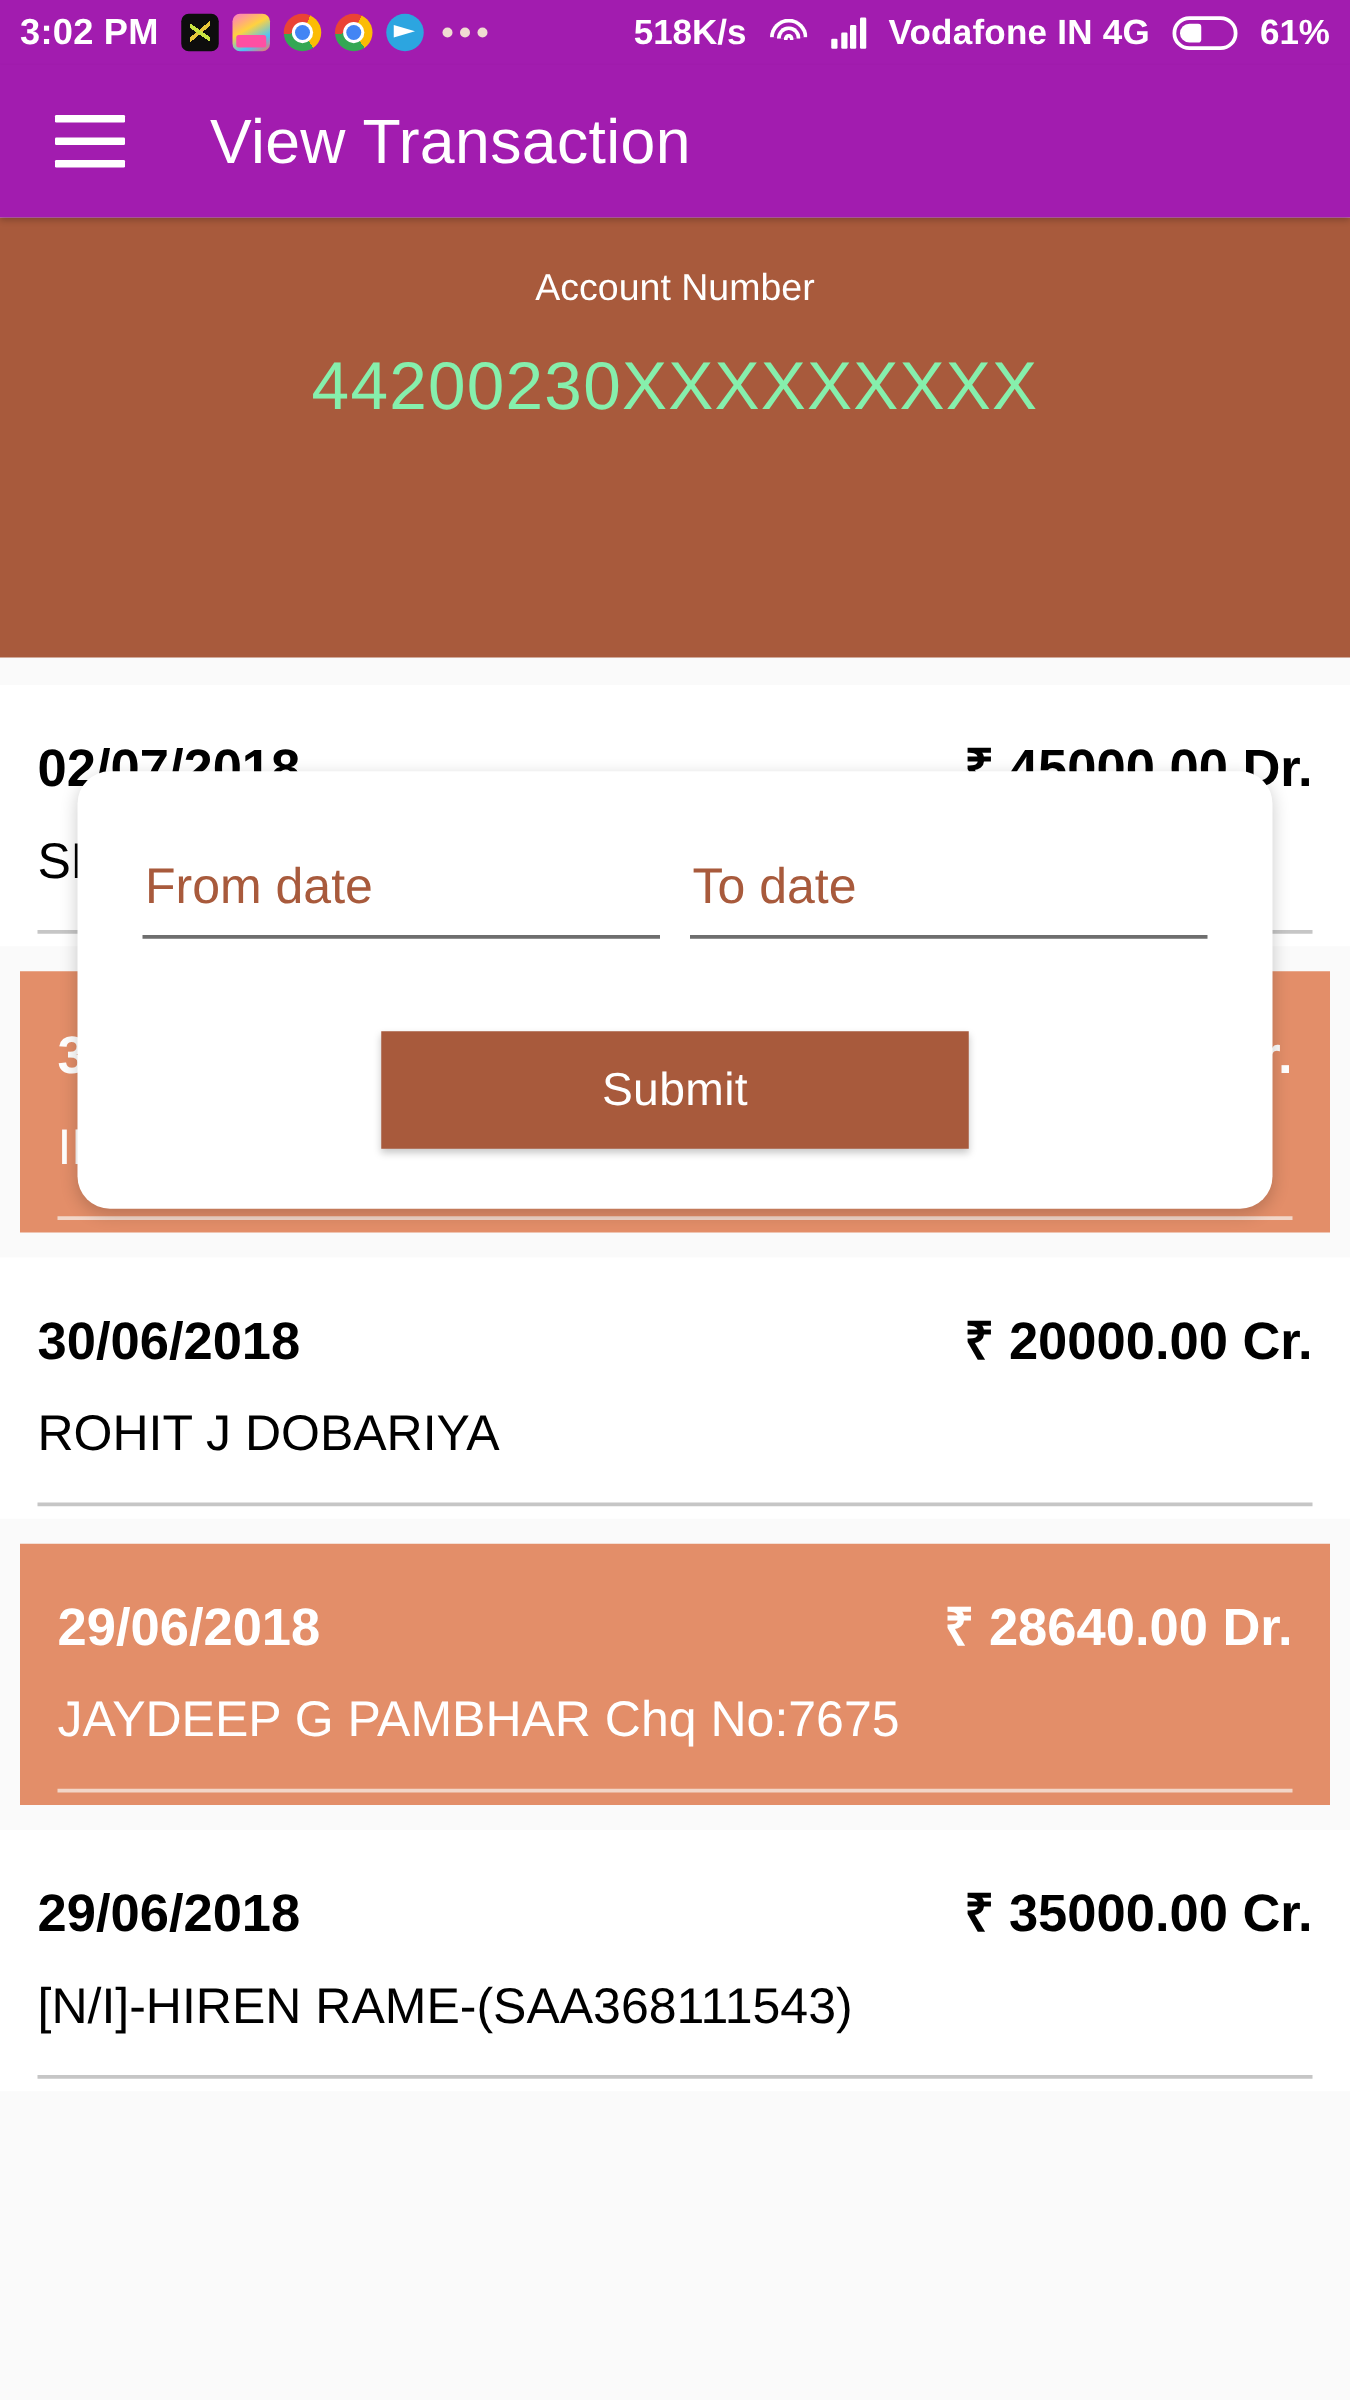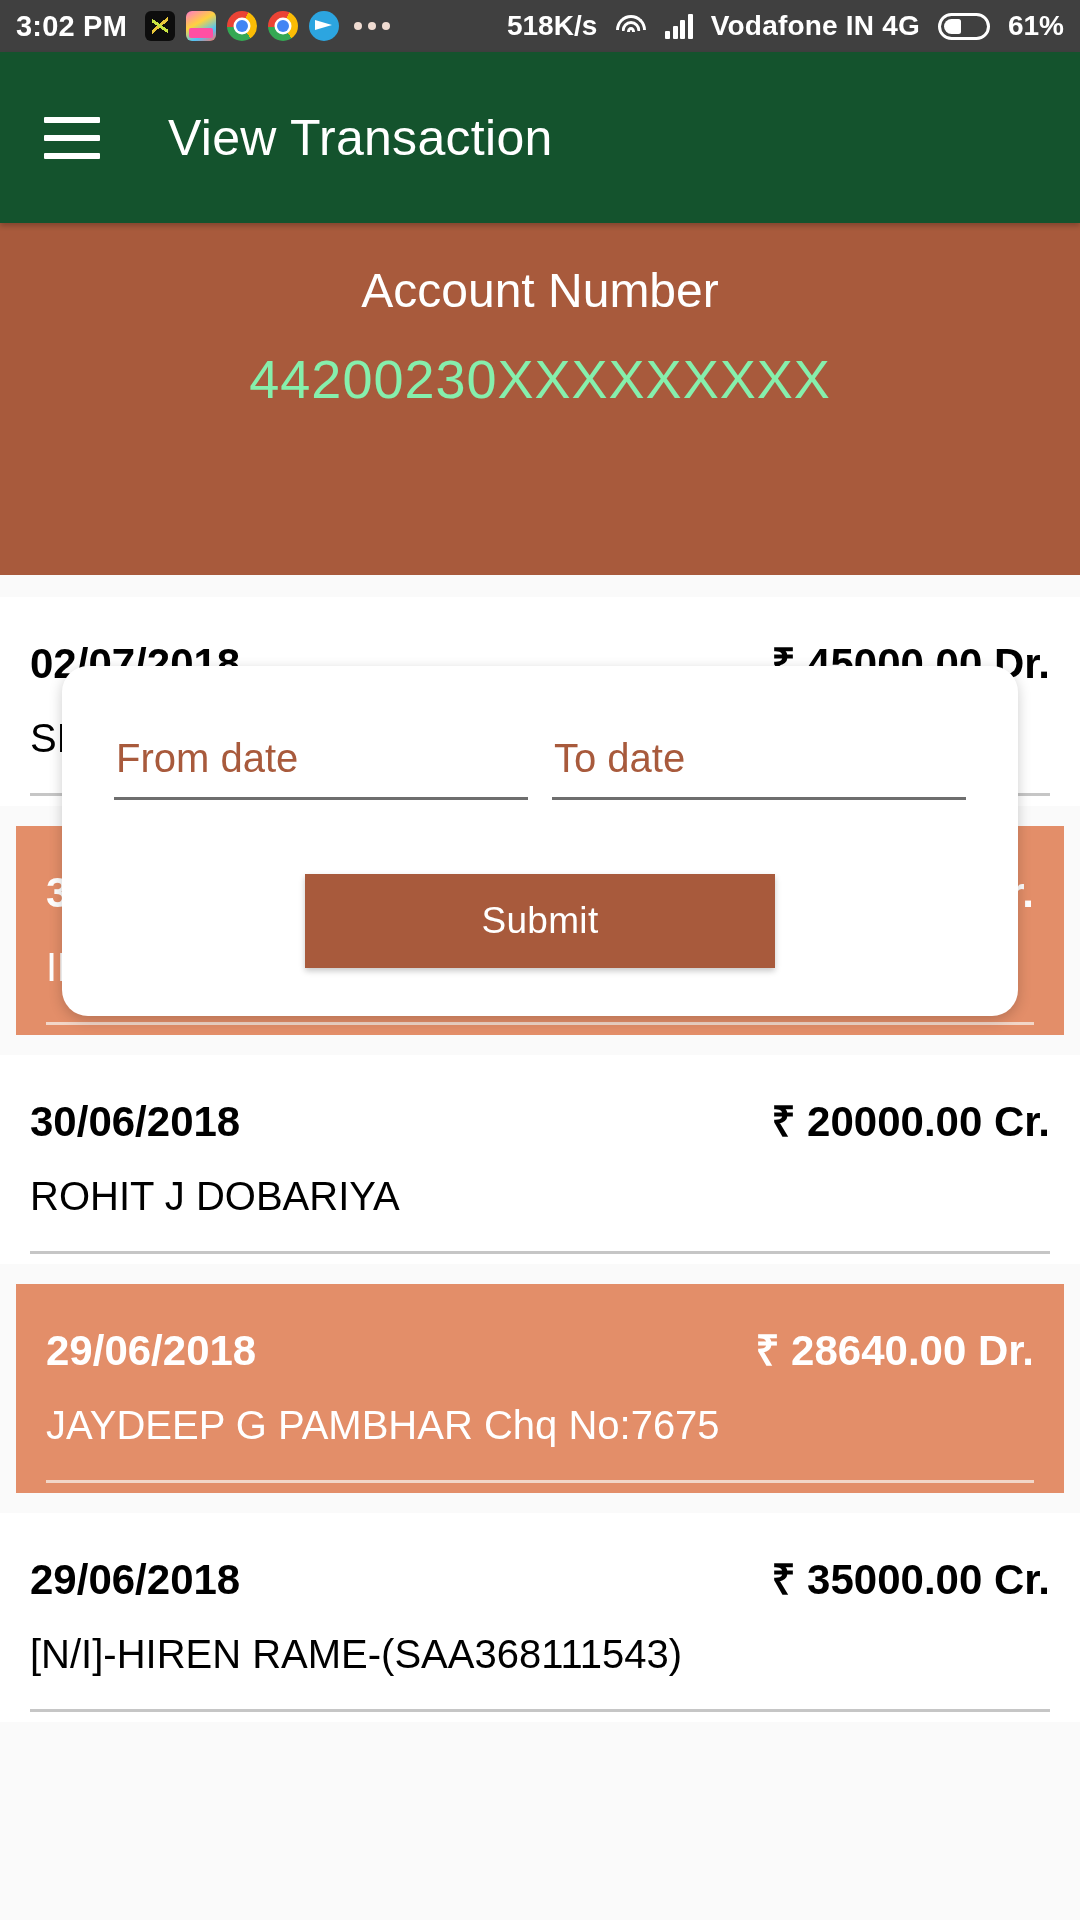--- a/index.html
+++ b/index.html
@@ -7,21 +7,21 @@
   body {
     font-family:"Liberation Sans", sans-serif;
     background:#fafafa;
     overflow:hidden;
     -webkit-font-smoothing:antialiased;
   }
 
   
   .statusbar{
     height:52px; width:100%;
-    background:#404040;
+    background:#a21caf;
     display:flex; align-items:center;
     padding:0 16px;
     color:#ffffff;
   }
   .sb-clock{ font-size:29px; font-weight:bold; letter-spacing:.2px; }
   .sb-notif{ display:flex; align-items:center; gap:11px; margin-left:18px; }
   .sb-ico{ width:30px; height:30px; border-radius:6px; flex:0 0 auto; position:relative; overflow:hidden; }
   .ico-dark{ background:#0d0d0d; }
   .ico-dark::after{
     content:""; position:absolute; left:7px; top:5px; width:16px; height:20px;
@@ -66,37 +66,37 @@
   .sig i:nth-child(1){ height:8px; }
   .sig i:nth-child(2){ height:13px; }
   .sig i:nth-child(3){ height:19px; }
   .sig i:nth-child(4){ height:25px; }
   .batt{ width:52px; height:27px; border:3px solid #fff; border-radius:14px; position:relative; }
   .batt::after{ content:""; position:absolute; left:3px; top:3px; bottom:3px; width:17px;
     background:#fff; border-radius:9px 3px 3px 9px; }
 
   
   .appbar{
-    height:171px; background:#14532d;
+    height:122px; background:#a21caf;
     display:flex; align-items:center; padding-left:44px;
     box-shadow:0 3px 5px rgba(0,0,0,.22);
     position:relative; z-index:5;
   }
   .hamburger{ width:56px; display:flex; flex-direction:column; gap:12px; cursor:pointer; }
   .hamburger i{ display:block; height:6px; background:#ffffff; border-radius:1px; }
   .appbar-title{
     color:#ffffff; font-size:50px; font-weight:normal; margin-left:68px; letter-spacing:.3px;
   }
 
   
   .hero{
     background:#a85a3c; padding-top:40px; height:352px;
     position:relative;
   }
-  .acct-label{ text-align:center; color:#ffffff; font-size:48px; font-weight:normal; }
+  .acct-label{ text-align:center; color:#ffffff; font-size:30px; font-weight:normal; }
   .acct-number{ text-align:center; color:#86efac; font-size:54px; margin-top:30px; letter-spacing:1px; }
 
   
   .card{
     position:absolute; left:62px; right:62px; top:443px;
     background:#ffffff; border-radius:26px;
     box-shadow:0 4px 14px rgba(0,0,0,.20);
     padding:70px 30px 48px 30px;
     z-index:4;
   }

